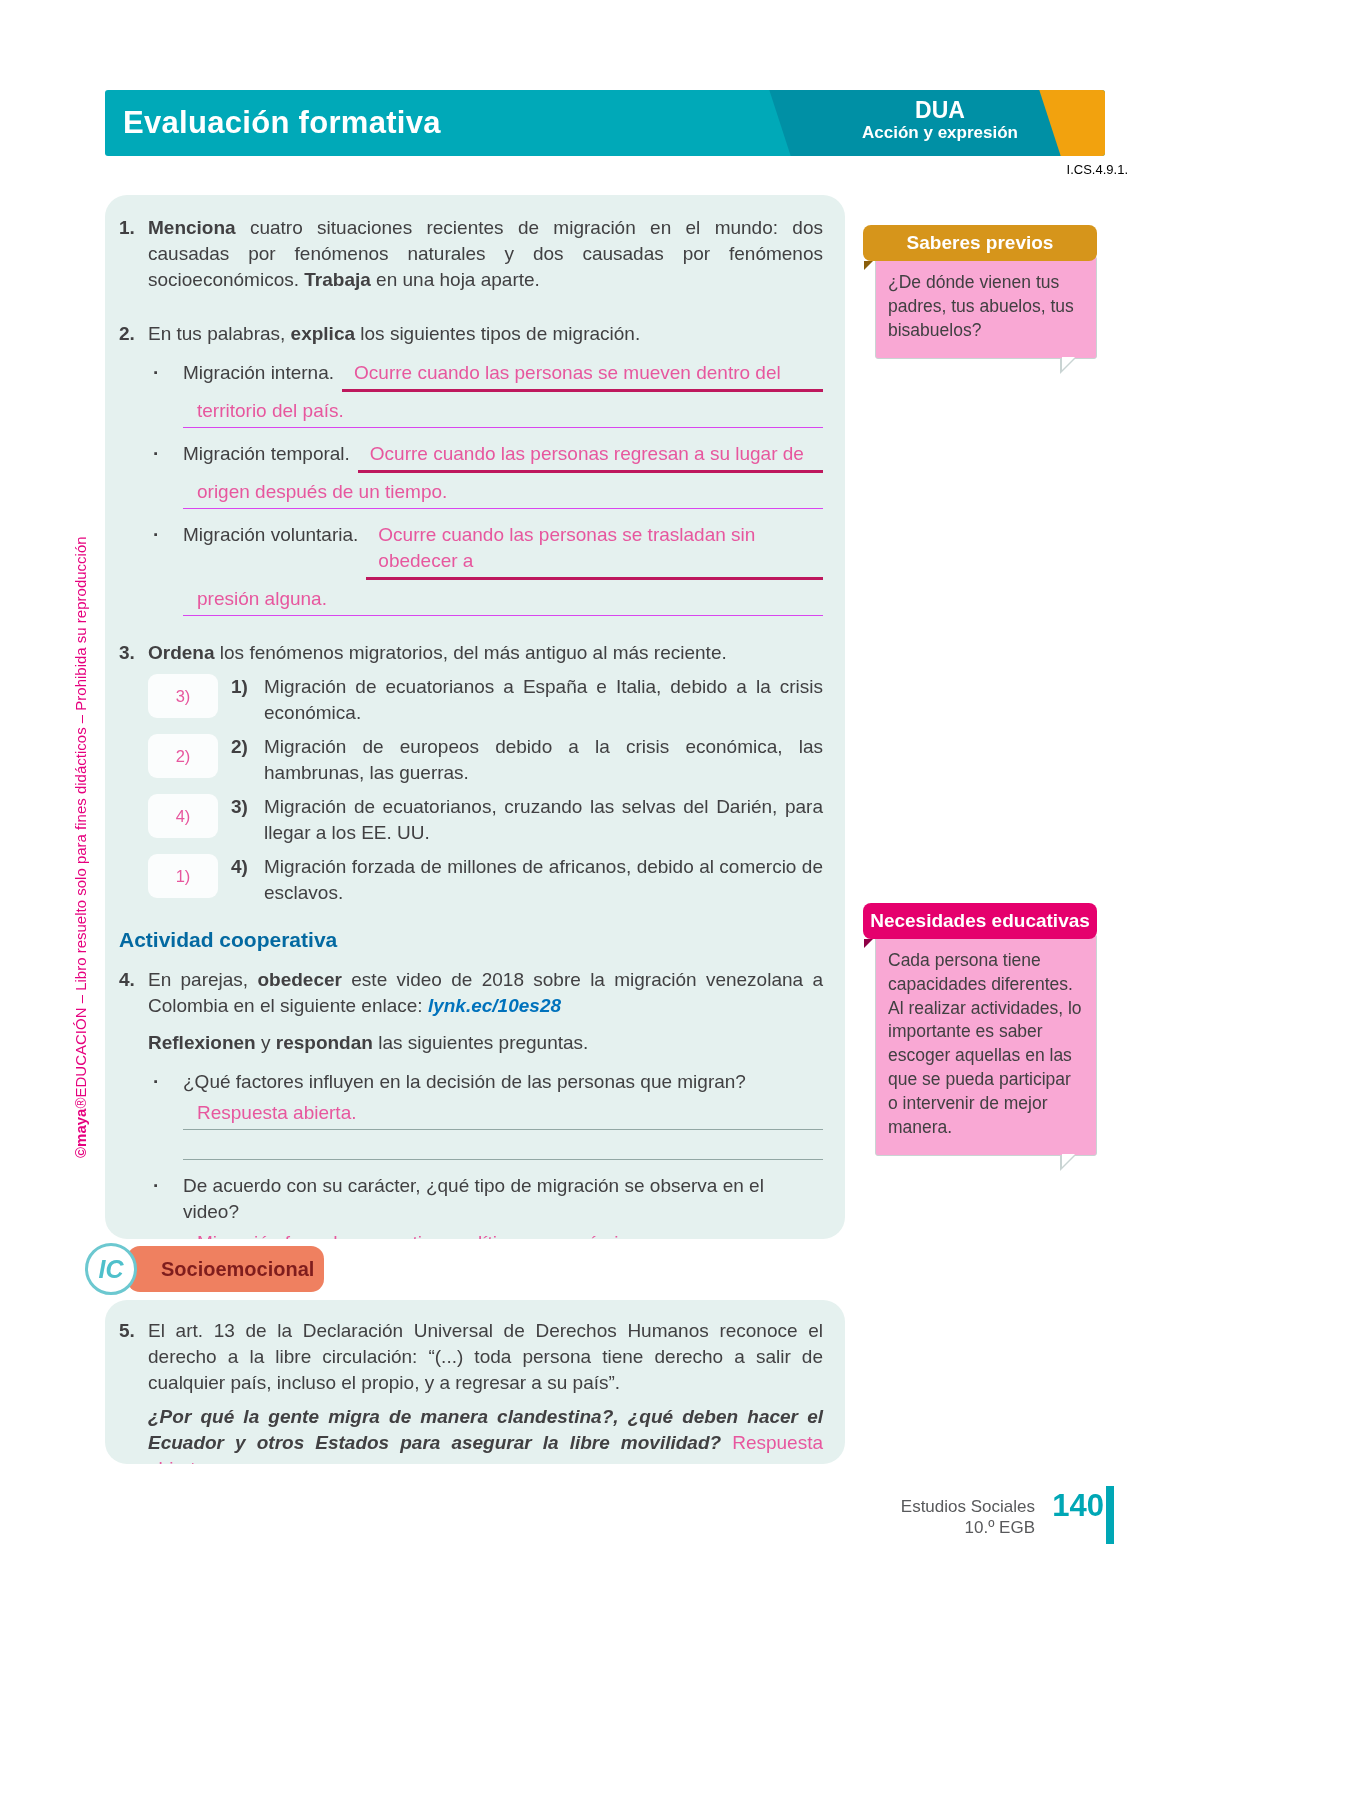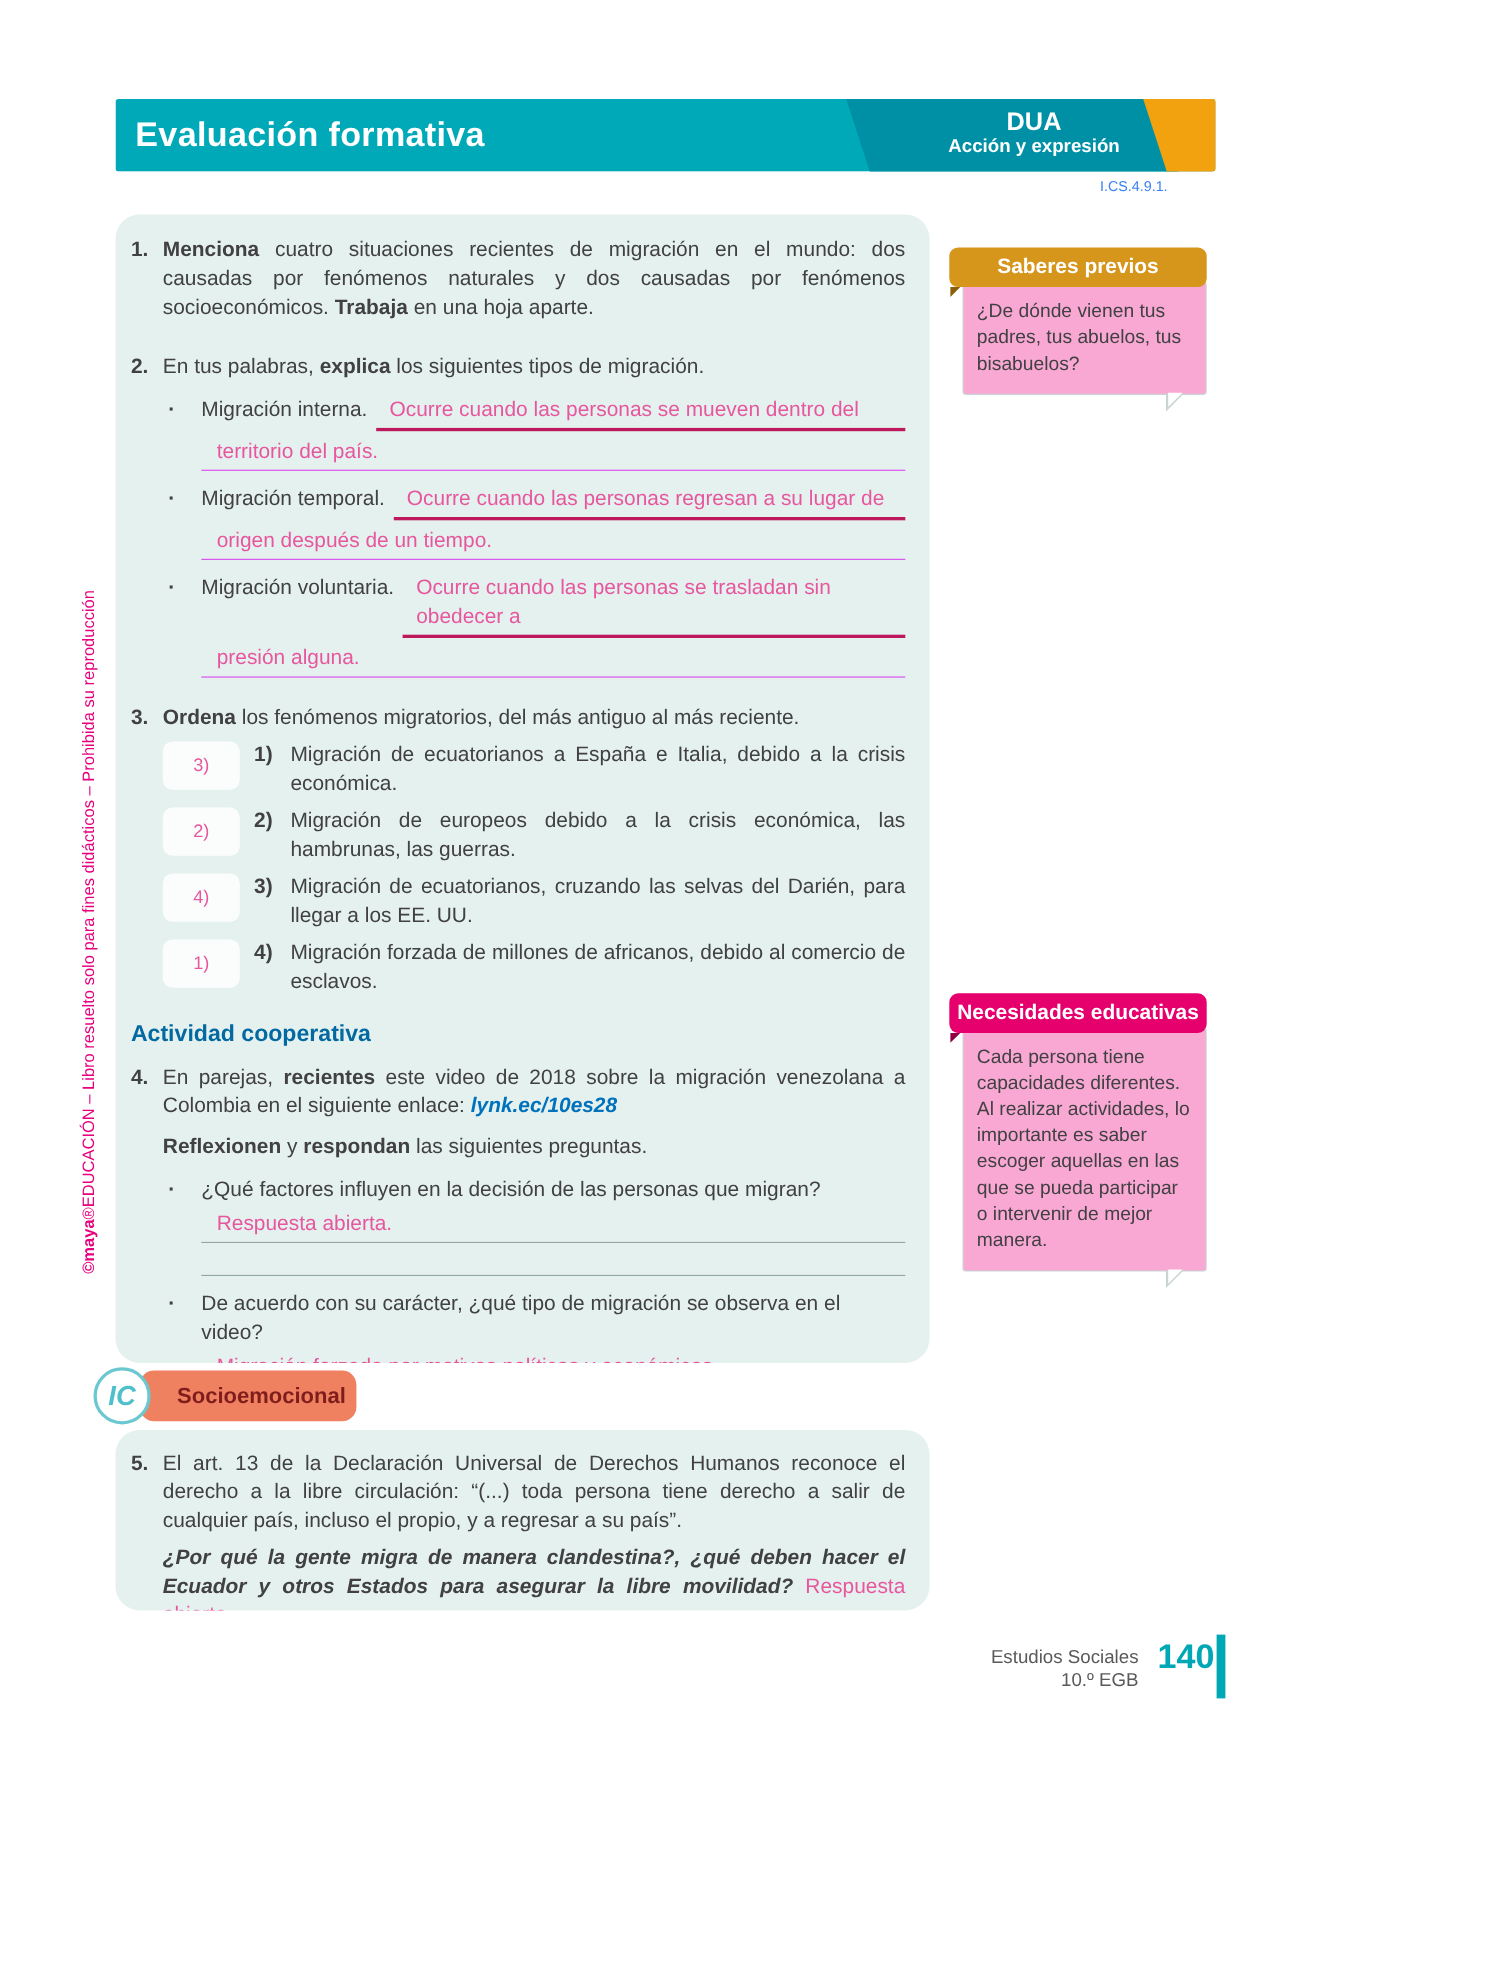--- a/index.html
+++ b/index.html
@@ -9,21 +9,21 @@
   
   .banner { position:absolute; left:105px; top:90px; width:1000px; height:66px; overflow:hidden; border-radius:3px; }
   .banner-bg-main { position:absolute; inset:0; background:#00a9b8; }
   .banner-bg-dark { position:absolute; top:-4px; bottom:-4px; right:45px; width:280px; background:#0090a5; transform:skewX(18deg); }
   .banner-bg-orange { position:absolute; top:-4px; bottom:-4px; right:-30px; width:85px; background:#f2a20e; transform:skewX(18deg); }
   .banner-title { position:absolute; left:18px; top:50%; transform:translateY(-50%); margin:0; color:#fff; font-size:31px; font-weight:600; letter-spacing:.3px; }
   .banner-dua { position:absolute; right:55px; top:7px; width:220px; text-align:center; color:#fff; }
   .dua-title { font-size:23px; font-weight:bold; line-height:1.15; }
   .dua-sub { font-size:17px; font-weight:bold; }
 
-  .code { position:absolute; left:1000px; top:162px; width:128px; text-align:left; color:#3b82f6; font-size:13px; }
+  .code { position:absolute; left:1000px; top:162px; width:128px; text-align:right; color:#000000; font-size:13px; }
 
   
   .copyright { position:absolute; left:72px; top:1158px; width:745px; transform-origin:0 0; transform:rotate(-90deg); color:#e6007e; font-size:15px; white-space:nowrap; }
   .copyright .b { font-weight:bold; }
 
   
   .content1 { position:absolute; left:105px; top:195px; width:740px; height:1044px; background:#e5f1ef; border-radius:22px; padding:20px 22px 0 14px; overflow:hidden; font-size:19px; line-height:1.37; }
   .content2 { position:absolute; left:105px; top:1300px; width:740px; height:164px; background:#e5f1ef; border-radius:22px; padding:18px 22px 0 14px; overflow:hidden; font-size:19px; line-height:1.37; }
 
   .q-row { display:flex; }
@@ -182,21 +182,21 @@
           <p class="q3-text">Migración forzada de millones de africanos, debido al comercio de esclavos.</p>
         </div>
       </div>
     </div>
 
     <h2 class="coop">Actividad cooperativa</h2>
 
     <div class="q-row mt-q4">
       <span class="q-num">4.</span>
       <div class="q-body">
-        <p class="just"><span>En parejas, </span><span class="b">recientes</span><span> este video de 2018 sobre la migración venezolana a Colombia en el siguiente enlace: </span><a class="link" href="#">lynk.ec/10es28</a></p>
+        <p class="just"><span>En parejas, </span><span class="b">obedecer</span><span> este video de 2018 sobre la migración venezolana a Colombia en el siguiente enlace: </span><a class="link" href="#">lynk.ec/10es28</a></p>
         <p class="q4-sub"><span class="b">Reflexionen</span><span> y </span><span class="b">respondan</span><span> las siguientes preguntas.</span></p>
 
         <div class="b4-item">
           <div class="b4-q">
             <span class="dot">·</span>
             <span>¿Qué factores influyen en la decisión de las personas que migran?</span>
           </div>
           <div class="ansline pink">Respuesta abierta.</div>
           <div class="ansline empty"></div>
         </div>

